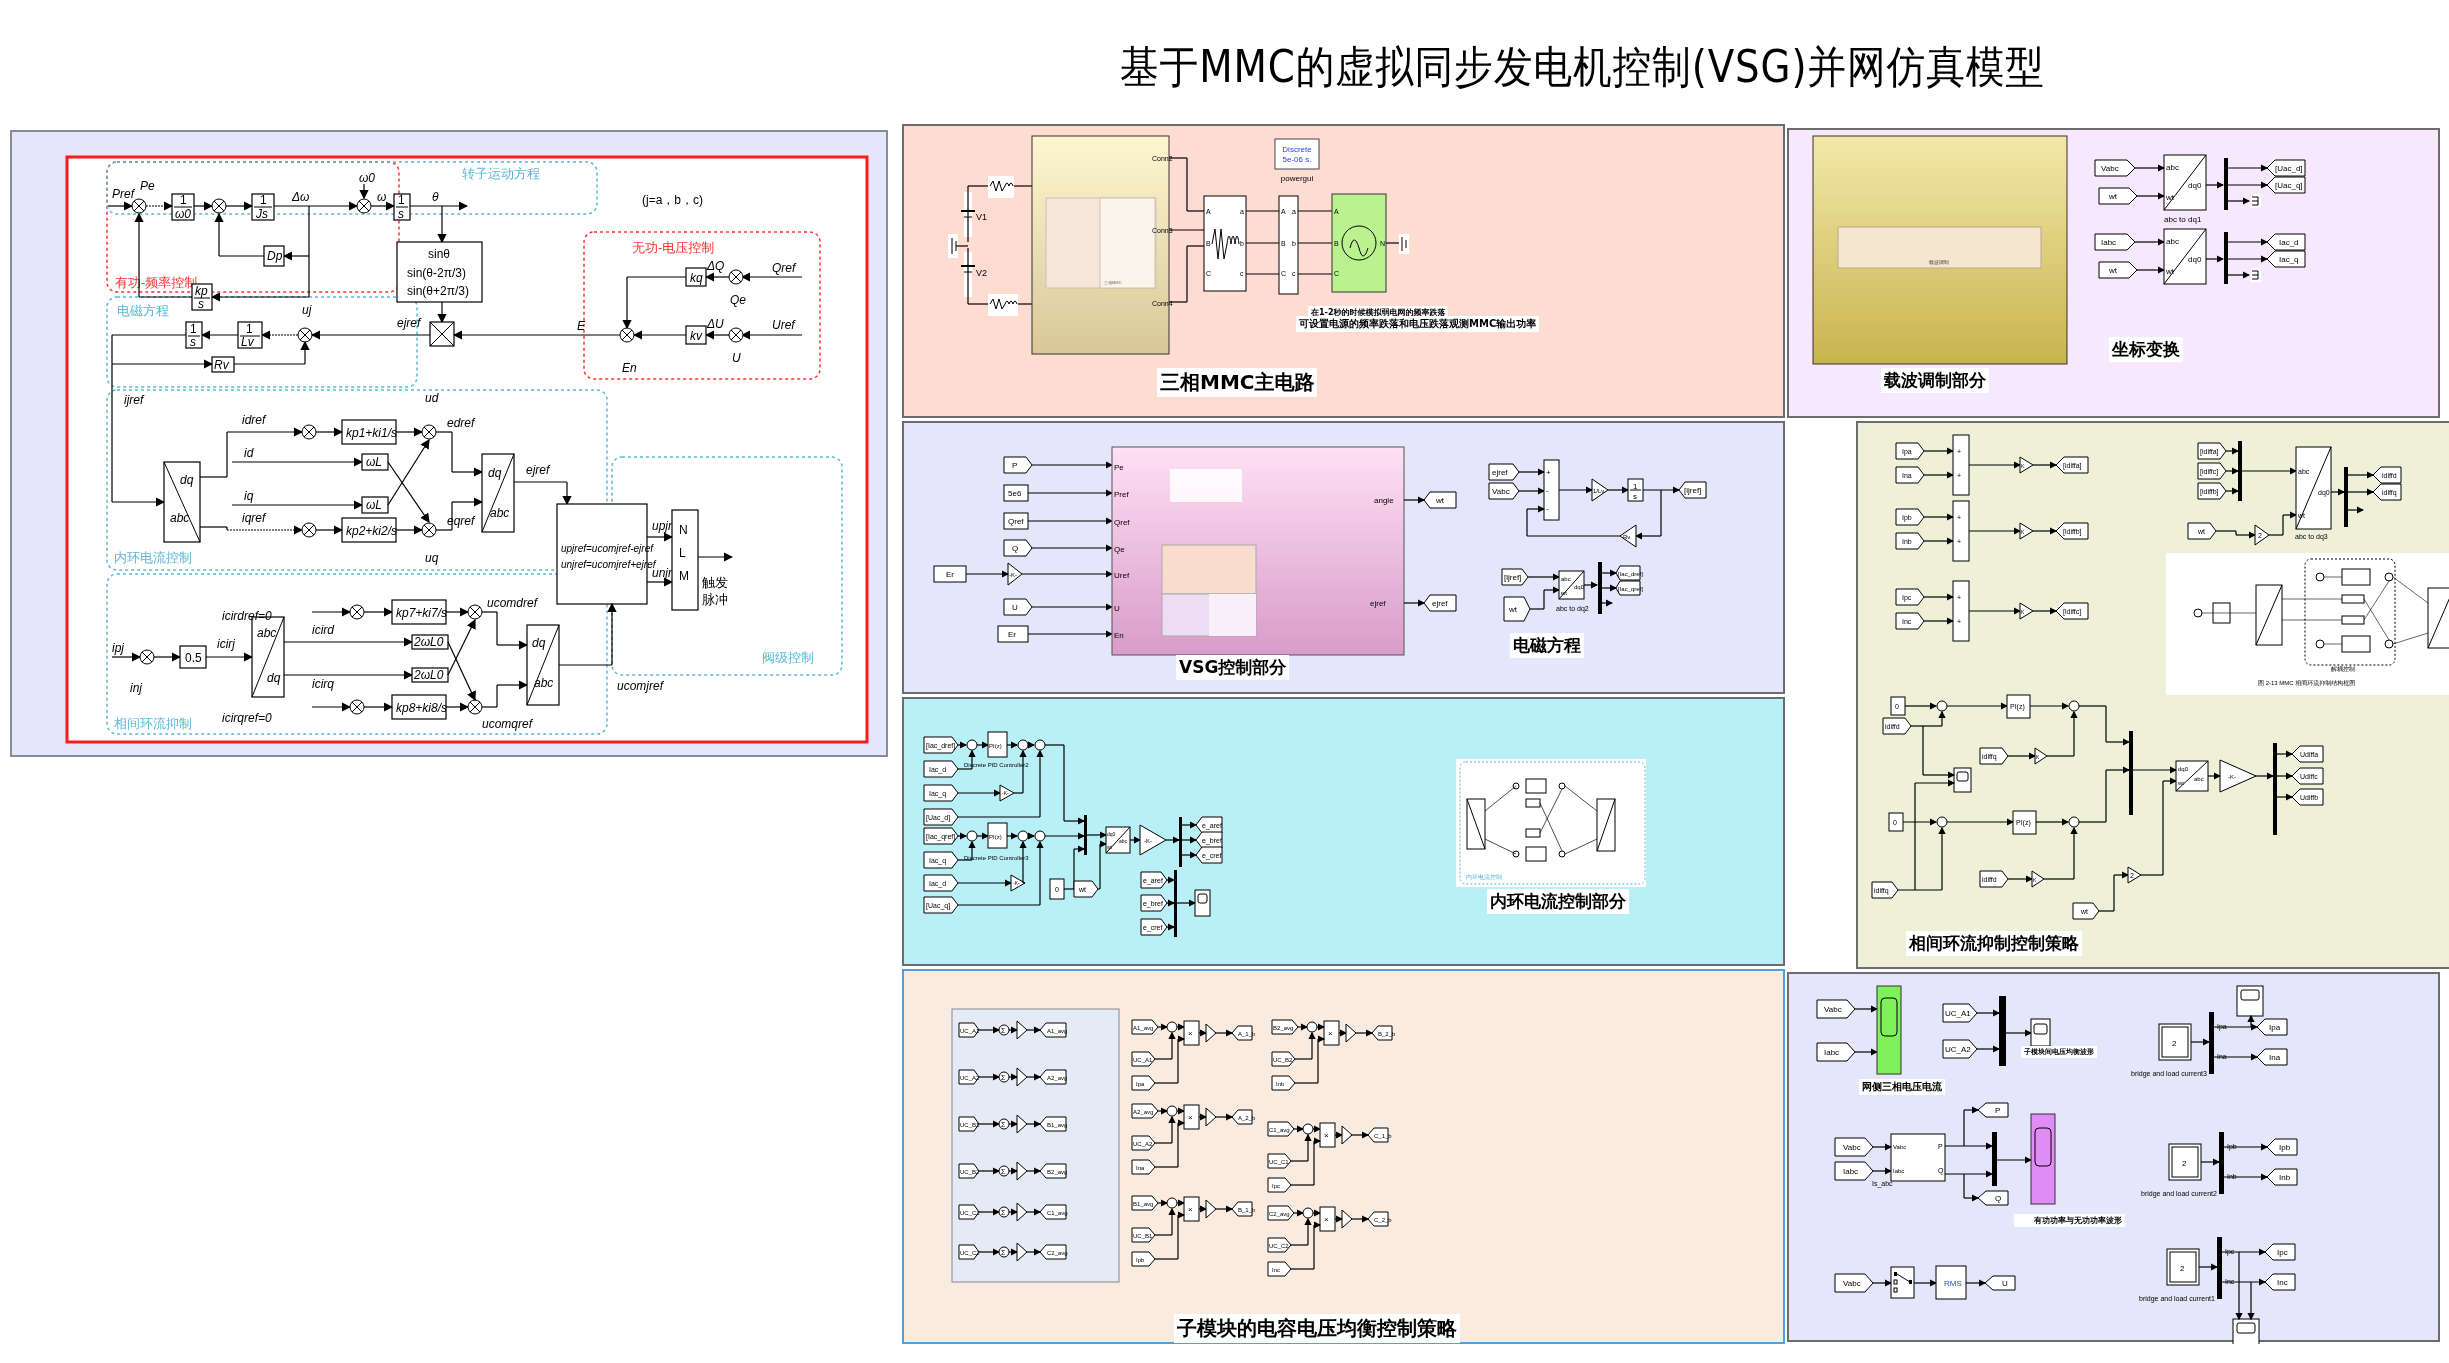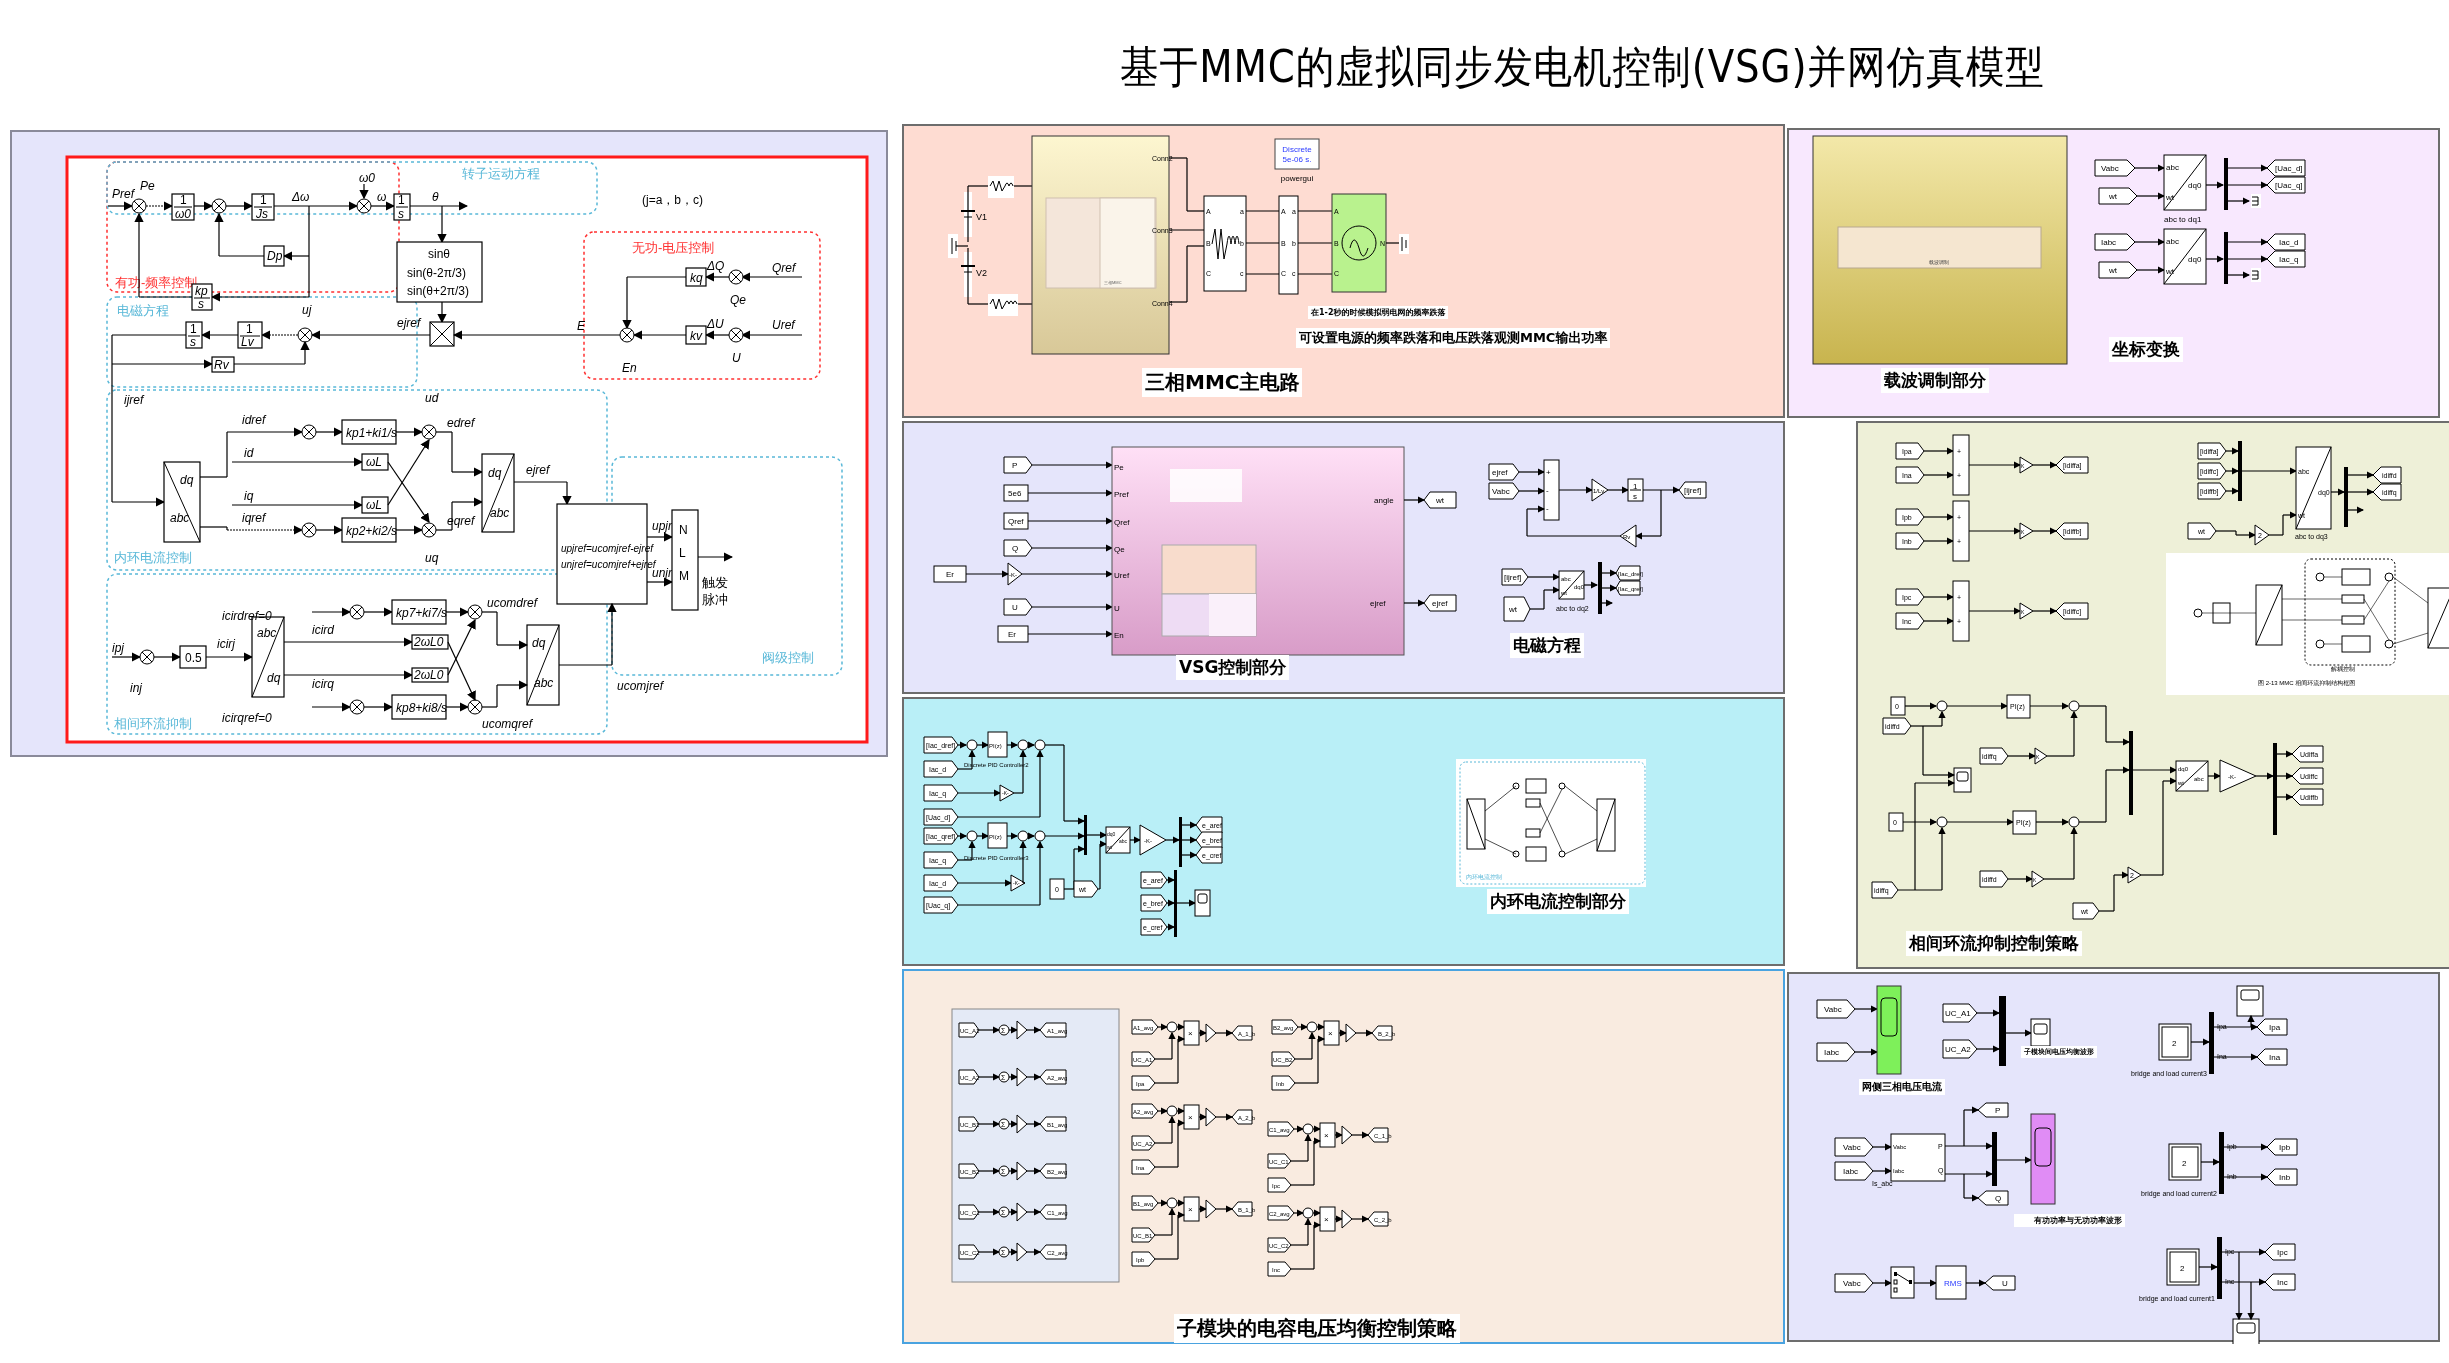--- a/index.html
+++ b/index.html
@@ -400,22 +400,22 @@
         <line x1="502" y1="114" x2="502" y2="122" stroke="#000"></line>
     </g>
     <g>
       <rect x="371" y="13" width="44" height="30" fill="#fff" stroke="#444"></rect>
       <text x="393" y="26" font-size="8" fill="#2a3aff" text-anchor="middle">Discrete</text>
       <text x="393" y="36" font-size="8" fill="#2a3aff" text-anchor="middle">5e-06 s.</text>
       <text x="393" y="55" font-size="8" text-anchor="middle">powergui</text>
     </g>
   </svg>
   <div class="cap cap-s" style="left:404px;top:180px;">在1-2秒的时候模拟弱电网的频率跌落</div>
-  <div class="cap cap-s" style="left:392px;top:202px;font-size:13px;">可设置电源的频率跌落和电压跌落观测MMC输出功率</div>
-  <div class="cap cap-l" style="left:238px;top:242px;">三相MMC主电路</div>
+  <div class="cap cap-s" style="left:392px;top:190px;font-size:10px;">可设置电源的频率跌落和电压跌落观测MMC输出功率</div>
+  <div class="cap cap-l" style="left:253px;top:242px;">三相MMC主电路</div>
 </div>
 
 <div class="panel p-carrier">
   <svg width="653" height="290">
     <defs>
       <linearGradient id="yg2" x1="0" y1="0" x2="0" y2="1">
           <stop offset="0" stop-color="#f3e8a9"></stop>
           <stop offset="1" stop-color="#c8b44e"></stop>
         </linearGradient>
       <marker id="ar3" markerWidth="6" markerHeight="6" refX="5" refY="3" orient="auto">

